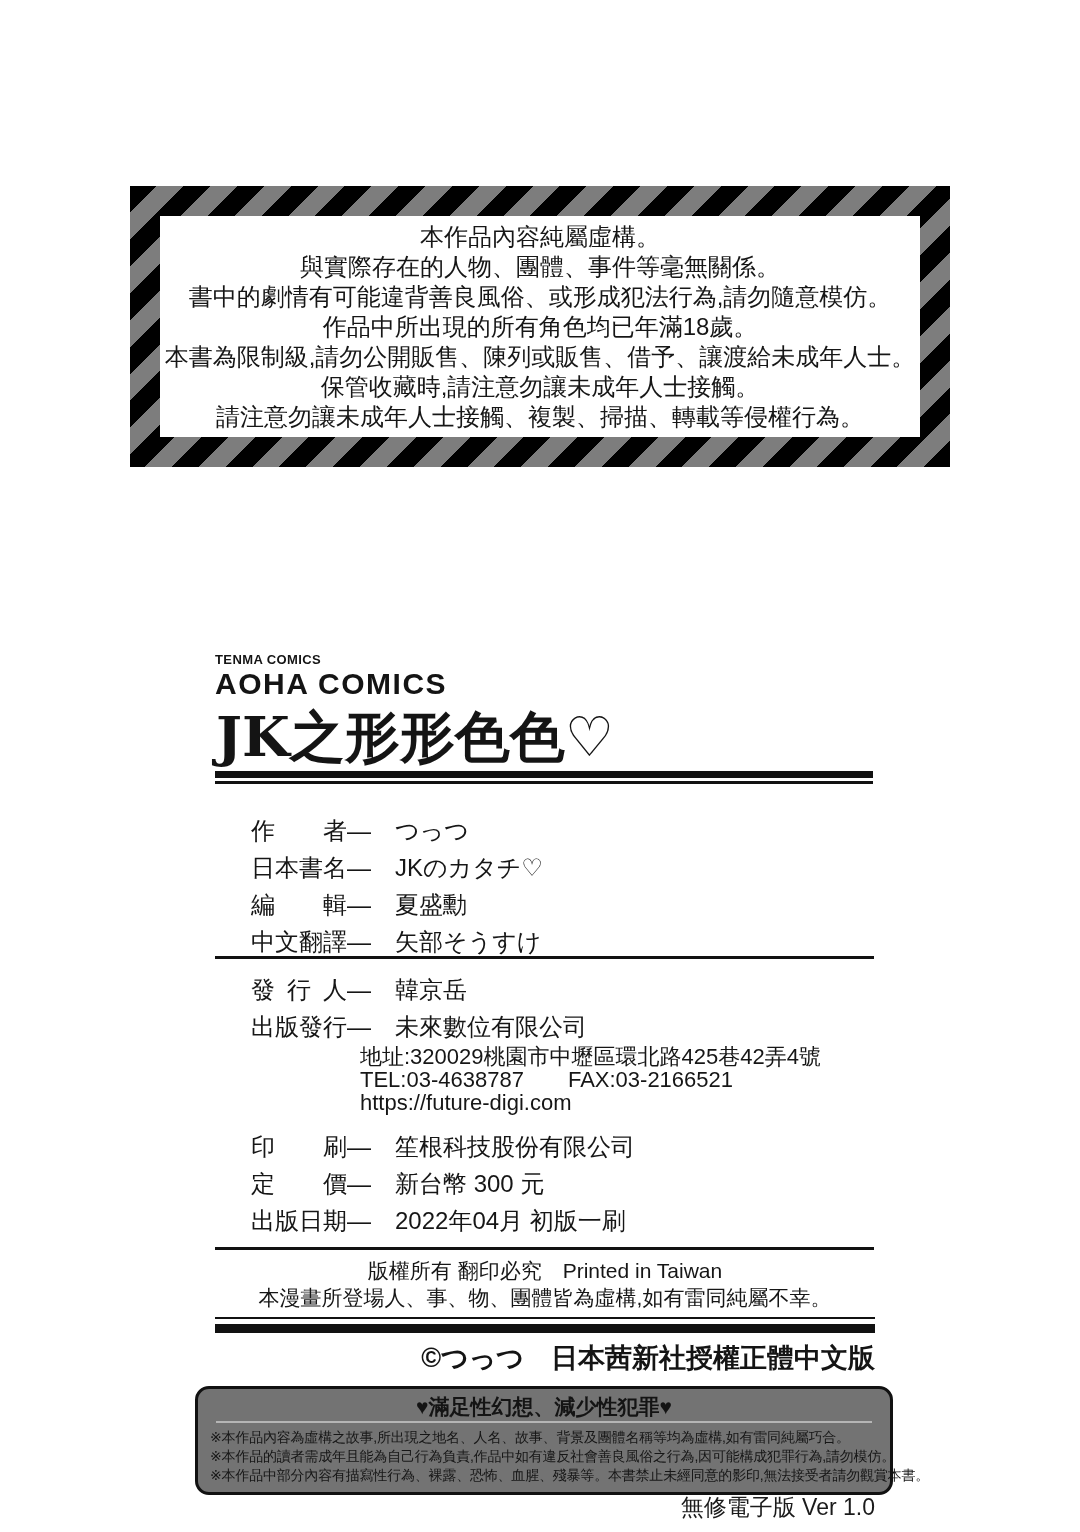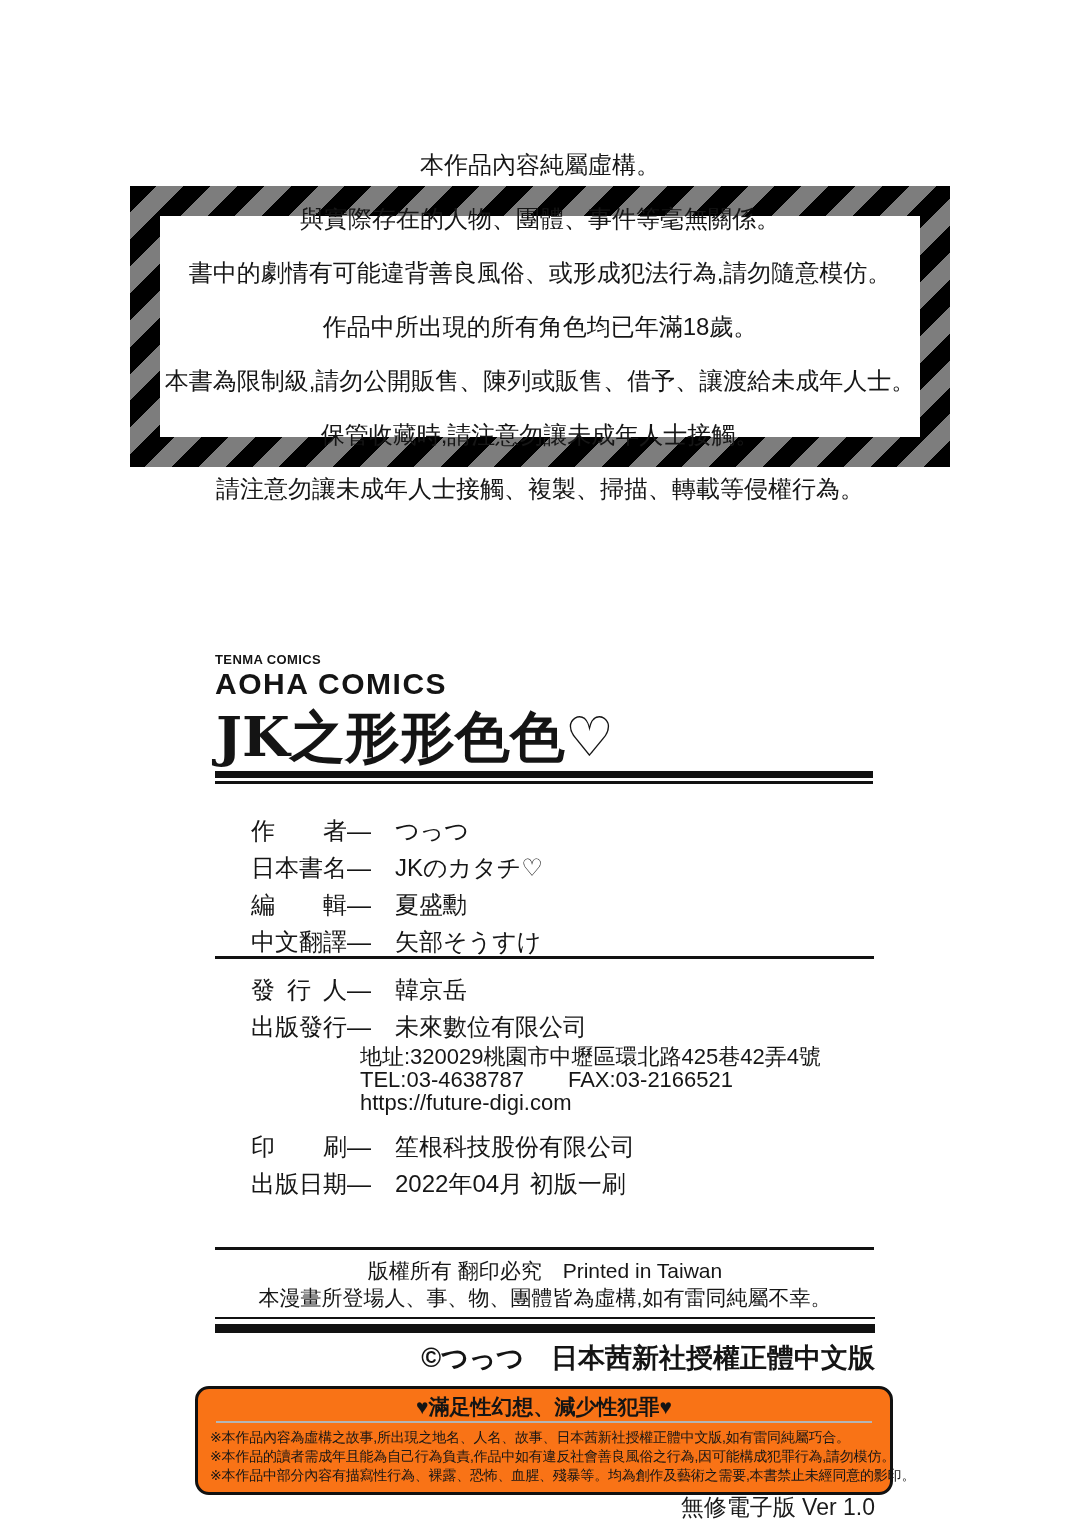--- a/index.html
+++ b/index.html
@@ -19,21 +19,21 @@
     left: 130px; top: 186px;
     width: 820px; height: 281px;
     box-sizing: border-box;
     padding: 30px;
     background: repeating-linear-gradient(135deg, #000000 0 19px, #7d7d7d 19px 38px);
   }
   .warning-inner {
     width: 100%; height: 100%;
     background: #ffffff;
     display: flex; flex-direction: column;
-    justify-content: center; align-items: center; gap: 24px;
+    justify-content: center; align-items: center;
   }
   .warning-line {
     margin: 0;
     font-size: 24px;
     line-height: 30px;
     white-space: nowrap;
     color: #161616;
     text-align: center;
   }
 
@@ -97,21 +97,21 @@
 
   
   .notice-box {
     position: absolute;
     left: 195px; top: 1386px;
     width: 698px;
     box-sizing: border-box;
     border: 3px solid #111;
     border-radius: 14px;
     padding: 5px 12px 7px 12px;
-    background: #f97316;
+    background: #737373;
   }
   .notice-title { text-align: center; font-size: 21px; font-weight: bold; line-height: 25px; color: #141414; white-space: nowrap; }
   .notice-sep { height: 2px; background: #b5b5b5; margin: 2px 6px 5px 6px; }
   .notice-note { margin: 0; font-size: 14px; line-height: 19px; letter-spacing: -0.2px; color: #161616; white-space: nowrap; }
 
   .version {
     position: absolute; left: 215px; top: 1494px; width: 660px;
     margin: 0; text-align: right;
     font-size: 23px; line-height: 26px; color: #1a1a1a;
   }
@@ -171,20 +171,23 @@
     <ul class="pub-details">
       <li>地址:320029桃園市中壢區環北路425巷42弄4號</li>
       <li>TEL:03-4638787　　FAX:03-2166521</li>
       <li>https://future-digi.com</li>
     </ul>
     <div class="block-gap"></div>
     <div class="row">
       <span class="row-label">印刷</span><span class="row-dash">—</span><span class="row-value">笙根科技股份有限公司</span>
     </div>
     <div class="row">
+      <span class="row-label">定價</span><span class="row-dash">—</span><span class="row-value">新台幣 300 元</span>
+    </div>
+    <div class="row">
       <span class="row-label">出版日期</span><span class="row-dash">—</span><span class="row-value">2022年04月 初版一刷</span>
     </div>
   </div>
 
   <div class="hr hr-2"></div>
 
   <div class="copyright">
     <p>版權所有 翻印必究　Printed in Taiwan</p>
     <p>本漫畫所登場人、事、物、團體皆為虛構,如有雷同純屬不幸。</p>
   </div>
@@ -192,20 +195,20 @@
   <div class="double-rule">
     <div class="thin"></div>
     <div class="thick"></div>
   </div>
 
   <p class="license">©つっつ　日本茜新社授權正體中文版</p>
 
   <div class="notice-box">
     <div class="notice-title">♥滿足性幻想、減少性犯罪♥</div>
     <div class="notice-sep"></div>
-    <p class="notice-note">※本作品內容為虛構之故事,所出現之地名、人名、故事、日本茜新社授權正體中文版,如有雷同純屬巧合。</p>
+    <p class="notice-note">※本作品內容為虛構之故事,所出現之地名、人名、故事、背景及團體名稱等均為虛構,如有雷同純屬巧合。</p>
     <p class="notice-note">※本作品的讀者需成年且能為自己行為負責,作品中如有違反社會善良風俗之行為,因可能構成犯罪行為,請勿模仿。</p>
-    <p class="notice-note">※本作品中部分內容有描寫性行為、裸露、恐怖、血腥、殘暴等。均為創作及藝術之需要,本書禁止未經同意的影印。</p>
+    <p class="notice-note">※本作品中部分內容有描寫性行為、裸露、恐怖、血腥、殘暴等。本書禁止未經同意的影印,無法接受者請勿觀賞本書。</p>
   </div>
 
   <p class="version">無修電子版 Ver 1.0</p>
 
 </div>
 
 </body></html>

